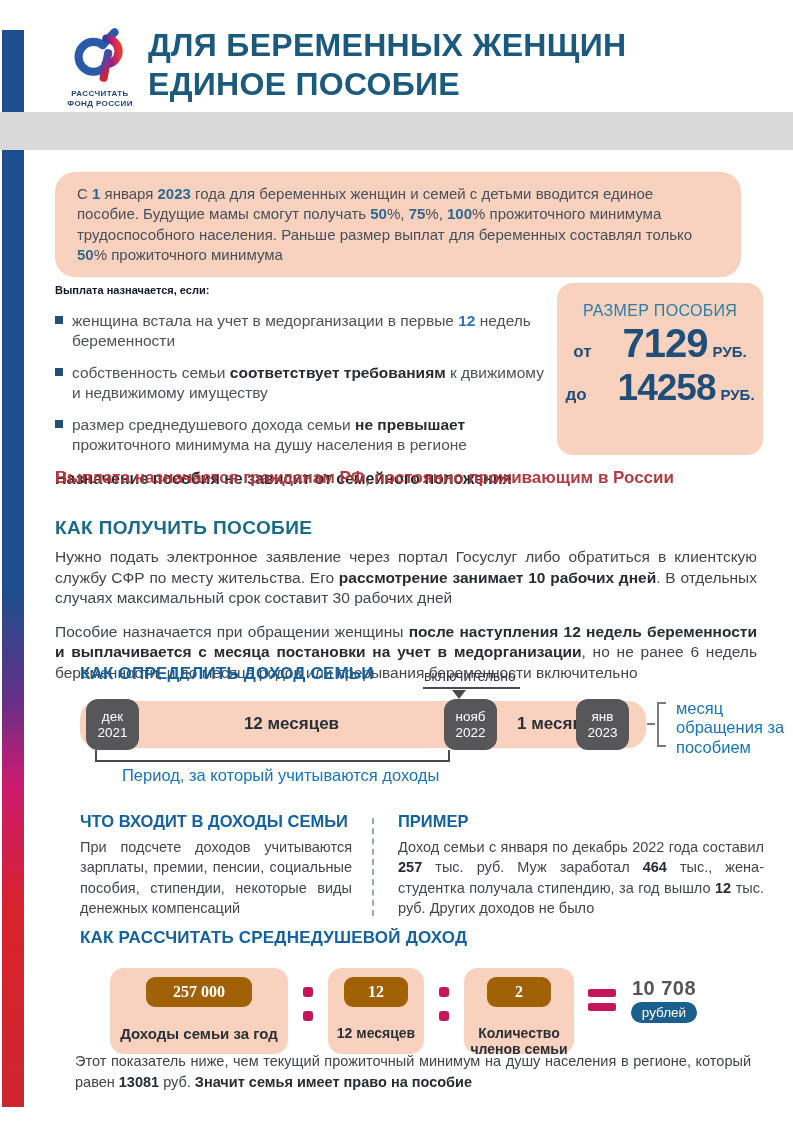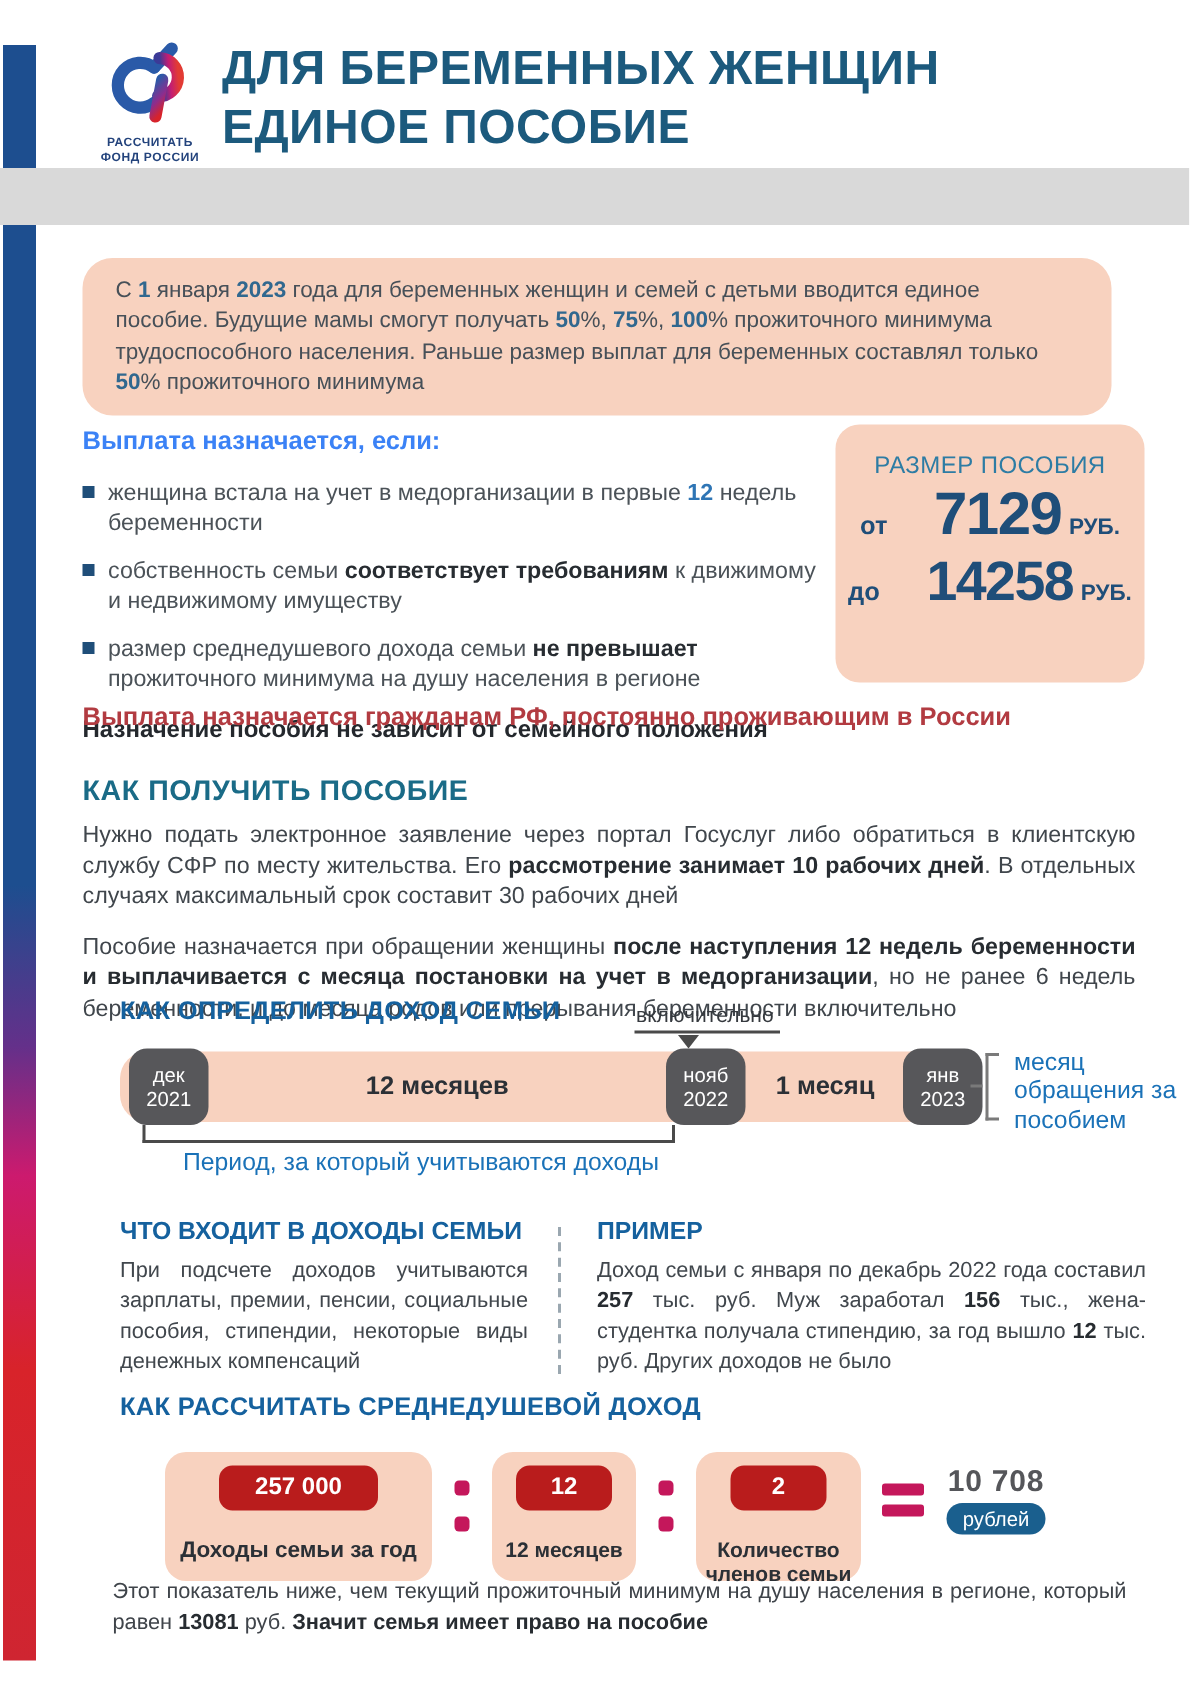--- a/index.html
+++ b/index.html
@@ -19,21 +19,21 @@
 
   
   .intro{position:absolute;left:55px;top:172px;width:686px;box-sizing:border-box;background:#f8d2bf;
          border-radius:20px;padding:12px 22px;font-size:15px;line-height:1.35;color:#475058;}
   .seg-blue{font-weight:bold;color:#31688f;}
   .seg-b{font-weight:bold;color:#272c31;}
   .seg-bblue{font-weight:bold;color:#2e75b5;}
 
   
   .cond{position:absolute;left:55px;top:284px;width:492px;}
-  .cond-h{font-size:17px;font-weight:bold;color:#3b82f6;margin:0 0 15px;}
+  .cond-h{font-size:11px;font-weight:bold;color:#0f172a;margin:0 0 15px;}
   .bullet{position:relative;padding-left:17px;font-size:15.5px;line-height:1.32;color:#4b5258;margin-bottom:11px;}
   .bullet .sq{position:absolute;left:0;top:5px;width:8px;height:8px;background:#1f4e79;}
   .cond-note{font-size:16px;font-weight:bold;color:#24282d;margin-top:14px;}
 
   
   .benefit{position:absolute;left:557px;top:283px;width:206px;height:172px;background:#f8d2bf;border-radius:16px;
            box-sizing:border-box;padding-top:19px;text-align:center;color:#1f4e79;}
   .benefit-title{font-size:16px;color:#2d7ca4;letter-spacing:.3px;}
   .benefit-row{display:flex;align-items:baseline;justify-content:center;gap:5px;margin-top:1px;}
   .benefit-prefix{font-size:17px;font-weight:bold;}
@@ -54,21 +54,21 @@
   .tl-h{position:absolute;left:80px;top:664px;}
   .incl{position:absolute;left:424px;top:668px;font-size:14px;color:#35393e;}
   .incl-line{position:absolute;left:423px;top:687px;width:97px;height:2px;background:#4a4a4a;}
   .incl-tri{position:absolute;left:452px;top:690px;width:0;height:0;
             border-left:7px solid transparent;border-right:7px solid transparent;border-top:9px solid #4a4a4a;}
   .bar{position:absolute;top:701px;height:47px;background:#f8d2bf;border-radius:18px;}
   .bar1{left:80px;width:390px;}
   .bar2{left:474px;width:172px;}
   .tbadge{position:absolute;top:699px;width:53px;height:51px;background:#57575a;border-radius:12px;color:#fff;
           font-size:13.5px;line-height:1.18;text-align:center;display:flex;flex-direction:column;justify-content:center;}
-  .b-dek{left:86px;}.b-noyab{left:444px;}.b-yanv{left:602px;}
+  .b-dek{left:86px;}.b-noyab{left:444px;}.b-yanv{left:576px;}
   .span-label{position:absolute;top:714px;text-align:center;font-size:17px;font-weight:bold;color:#2b3036;}
   .span1{left:139px;width:305px;}
   .span2{left:491px;width:118px;}
   .under-bracket{position:absolute;left:95px;top:750px;width:355px;height:12px;box-sizing:border-box;
                  border-left:2px solid #4a4a4a;border-right:2px solid #4a4a4a;border-bottom:2px solid #4a4a4a;}
   .period{position:absolute;left:122px;top:766px;font-size:16.5px;color:#1a72b8;}
   .rb-dash{position:absolute;left:647px;top:723px;width:8px;height:2px;background:#7a7a7a;}
   .rbracket{position:absolute;left:657px;top:702px;width:9px;height:45px;box-sizing:border-box;
             border-left:2px solid #7a7a7a;border-top:2px solid #7a7a7a;border-bottom:2px solid #7a7a7a;}
   .app-note{position:absolute;left:676px;top:699px;width:112px;font-size:16.5px;line-height:1.18;color:#1a72b8;}
@@ -80,22 +80,22 @@
   .col-b{font-size:14.5px;color:#41474d;line-height:1.4;text-align:justify;}
   .vdiv{position:absolute;left:372px;top:818px;height:98px;border-left:2px dashed #9aa7b0;}
 
   
   .calc-h{position:absolute;left:80px;top:928px;}
   .card{position:absolute;top:968px;background:#f8d2bf;border-radius:14px;text-align:center;
         box-sizing:border-box;padding-top:9px;height:86px;}
   .card1{left:110px;width:178px;}
   .card2{left:328px;width:96px;}
   .card3{left:464px;width:110px;}
-  .card-badge{display:inline-block;background:#b91c1c;color:#fff;font-weight:bold;font-size:16px;
-              border-radius:9px;padding:6px 0;min-width:64px;}
+  .card-badge{display:inline-block;background:#a16207;color:#fff;font-weight:bold;font-size:16px;
+              border-radius:9px;padding:6px 0;min-width:64px;font-family:Liberation Serif, serif;}
   .card1 .card-badge{min-width:106px;}
   .card-label{margin-top:18px;font-size:14px;font-weight:bold;color:#2b3036;line-height:1.15;}
   .card1 .card-label{font-size:15px;}
   .colon{position:absolute;width:10px;}
   .colon1{left:303px;top:987px;}.colon2{left:439px;top:987px;}
   .dot{width:10px;height:10px;background:#c4175b;border-radius:3px;}
   .dot+.dot{margin-top:14px;}
   .equals{position:absolute;left:588px;top:989px;}
   .ebar{width:28px;height:8px;background:#c4175b;border-radius:2px;}
   .ebar+.ebar{margin-top:6px;}
@@ -203,21 +203,21 @@
   <div class="rbracket"></div>
   <div class="app-note">месяц обращения за пособием</div>
 
   <div class="colL">
     <div class="col-h">ЧТО ВХОДИТ В ДОХОДЫ СЕМЬИ</div>
     <div class="col-b">При подсчете доходов учитываются зарплаты, премии, пенсии, социальные пособия, стипендии, некоторые виды денежных компенсаций</div>
   </div>
   <div class="vdiv"></div>
   <div class="colR">
     <div class="col-h">ПРИМЕР</div>
-    <div class="col-b"><span>Доход семьи с января по декабрь 2022 года составил </span><span class="seg-b">257</span><span> тыс. руб. Муж заработал </span><span class="seg-b">156</span><span> тыс., жена-студентка получала стипендию, за год вышло </span><span class="seg-b">12</span><span> тыс. руб. Других доходов не было</span></div>
+    <div class="col-b"><span>Доход семьи с января по декабрь 2022 года составил </span><span class="seg-b">257</span><span> тыс. руб. Муж заработал </span><span class="seg-b">464</span><span> тыс., жена-студентка получала стипендию, за год вышло </span><span class="seg-b">12</span><span> тыс. руб. Других доходов не было</span></div>
   </div>
 
   <div class="sec-h calc-h">КАК РАССЧИТАТЬ СРЕДНЕДУШЕВОЙ ДОХОД</div>
 
   <div class="card card1">
     <div class="card-badge">257 000</div>
     <div class="card-label">Доходы семьи за год</div>
   </div>
   <div class="colon colon1">
       <div class="dot"></div>

